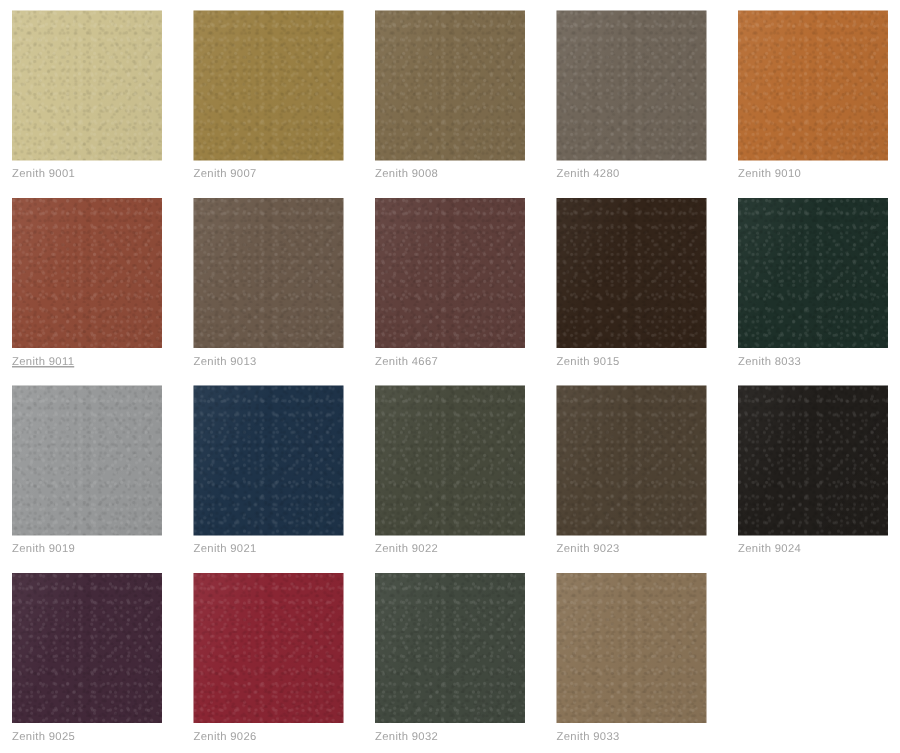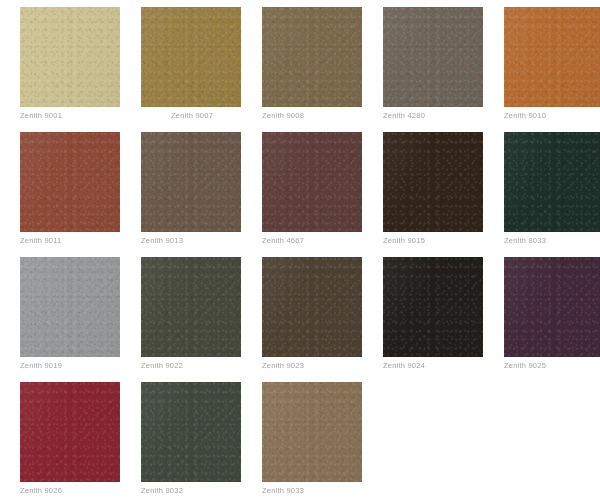--- a/index.html
+++ b/index.html
@@ -15,21 +15,21 @@
     font-family: "Liberation Sans", sans-serif;
     -webkit-font-smoothing: antialiased;
   }
 
   #swatch-grid {
     display: grid;
     grid-template-columns: repeat(5, 100px);
     grid-template-rows: repeat(4, 100px);
     column-gap: 21px;
     row-gap: 25px;
-    padding: 7px 0 0 20px;
+    padding: 7px 0 0 8px;
     box-sizing: border-box;
   }
 
   .swatch-cell {
     position: relative;
     width: 100px;
     height: 100px;
   }
 
   .swatch-chip {
@@ -90,57 +90,61 @@
 </head>
 <body style="background: rgb(255, 255, 255);">
 
 <div id="swatch-grid">
     <div class="swatch-cell">
       <div class="swatch-chip" style="background-color: rgb(205, 194, 145);"></div>
       <div class="swatch-label" style="color: rgb(163, 163, 163);">Zenith 9001</div>
     </div>
     <div class="swatch-cell">
       <div class="swatch-chip" style="background-color: rgb(154, 128, 68);"></div>
-      <div class="swatch-label" style="color: rgb(163, 163, 163); margin-left: 30px;">Zenith 9007</div>
+      <div class="swatch-label" style="color: rgb(163, 163, 163);">Zenith 9007</div>
     </div>
     <div class="swatch-cell">
       <div class="swatch-chip" style="background-color: rgb(125, 107, 76);"></div>
       <div class="swatch-label" style="color: rgb(163, 163, 163);">Zenith 9008</div>
     </div>
     <div class="swatch-cell">
       <div class="swatch-chip" style="background-color: rgb(111, 101, 89);"></div>
       <div class="swatch-label" style="color: rgb(163, 163, 163);">Zenith 4280</div>
     </div>
     <div class="swatch-cell">
       <div class="swatch-chip" style="background-color: rgb(182, 108, 50);"></div>
       <div class="swatch-label" style="color: rgb(163, 163, 163); text-align: center;">Zenith 9010</div>
     </div>
     <div class="swatch-cell">
       <div class="swatch-chip" style="background-color: rgb(143, 75, 56);"></div>
-      <div class="swatch-label" style="color: rgb(163, 163, 163);">Zenith 9011</div>
+      <div class="swatch-label" style="color: rgb(163, 163, 163); text-decoration: underline;">Zenith 9011</div>
     </div>
     <div class="swatch-cell">
       <div class="swatch-chip" style="background-color: rgb(107, 90, 75);"></div>
       <div class="swatch-label" style="color: rgb(163, 163, 163);">Zenith 9013</div>
     </div>
     <div class="swatch-cell">
       <div class="swatch-chip" style="background-color: rgb(95, 63, 59);"></div>
       <div class="swatch-label" style="color: rgb(163, 163, 163);">Zenith 4667</div>
     </div>
     <div class="swatch-cell">
       <div class="swatch-chip" style="background-color: rgb(51, 36, 25);"></div>
       <div class="swatch-label" style="color: rgb(163, 163, 163);">Zenith 9015</div>
     </div>
     <div class="swatch-cell">
       <div class="swatch-chip" style="background-color: rgb(29, 48, 41);"></div>
       <div class="swatch-label" style="color: rgb(163, 163, 163);">Zenith 8033</div>
     </div>
     <div class="swatch-cell">
       <div class="swatch-chip" style="background-color: rgb(151, 153, 154);"></div>
       <div class="swatch-label" style="color: rgb(163, 163, 163);">Zenith 9019</div>
+    </div>
+    <div class="swatch-cell">
+      <div class="swatch-chip" style="background-color: rgb(30, 51, 73);"></div>
+      <div class="swatch-label" style="color: rgb(163, 163, 163);">Zenith 9021</div>
     </div>
     <div class="swatch-cell">
       <div class="swatch-chip" style="background-color: rgb(71, 74, 60);"></div>
       <div class="swatch-label" style="color: rgb(163, 163, 163);">Zenith 9022</div>
     </div>
     <div class="swatch-cell">
       <div class="swatch-chip" style="background-color: rgb(78, 66, 51);"></div>
       <div class="swatch-label" style="color: rgb(163, 163, 163);">Zenith 9023</div>
     </div>
     <div class="swatch-cell">

